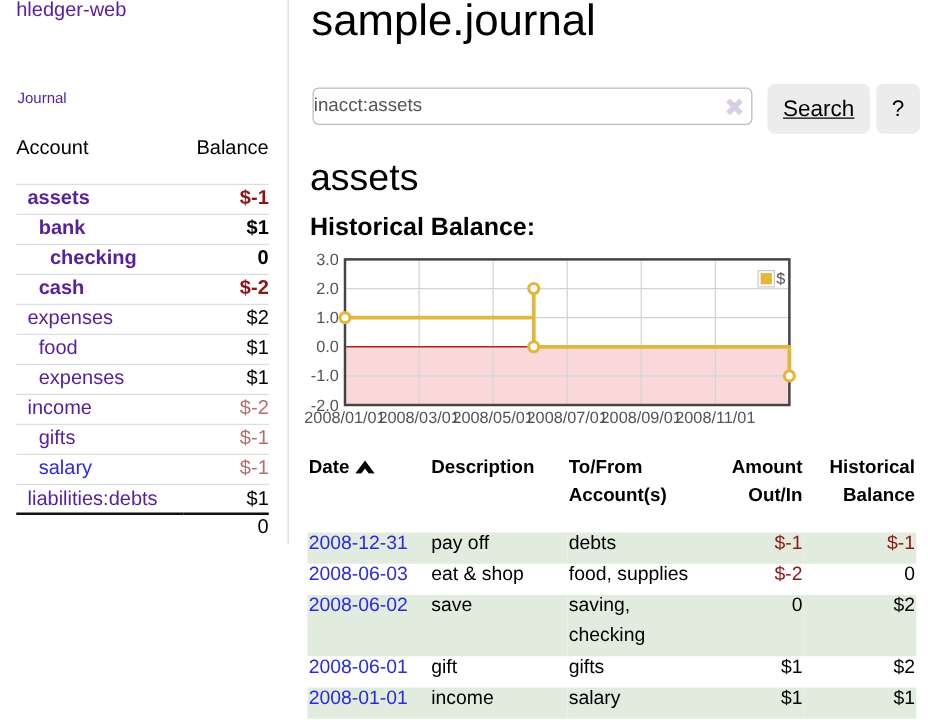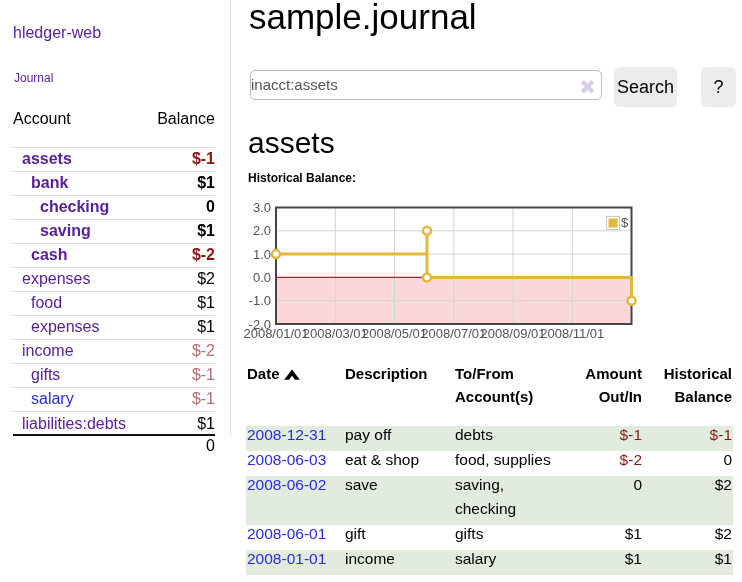--- a/index.html
+++ b/index.html
@@ -26,21 +26,21 @@
   table.reg{position:absolute;left:246px;top:362px;width:487px;border-collapse:collapse;font-size:15.5px;table-layout:fixed;}
   table.reg th{font-weight:bold;text-align:left;vertical-align:top;padding:0px 1px 18px 1px;line-height:23px;font-size:15px;}
   table.reg th.num,table.reg td.num{text-align:right;}
   table.reg td{padding:0.5px 1px;line-height:24px;vertical-align:top;}
   table.reg td .s{position:relative;top:-3.5px;}
   table.reg tr.g{background:#e1ecdf;}
 </style>
 </head>
 <body>
 
-<div style="position:absolute;left:13px;top:0px;font-size:16px;margin-top:24px;" class="purple">hledger-web</div>
+<div style="position:absolute;left:13px;top:0px;font-size:16px;" class="purple">hledger-web</div>
 <div style="position:absolute;left:14px;top:71px;font-size:12px;" class="purple">Journal</div>
 
 <table class="acct">
   <tbody>
       <tr class="hd">
         <td>Account</td>
         <td class="num">Balance</td>
       </tr>
   <tr class="bold">
         <td class="l1 purple">assets</td>
@@ -48,24 +48,20 @@
       </tr>
   <tr class="bold">
         <td class="l2 purple">bank</td>
         <td class="num">$1</td>
       </tr>
   <tr class="bold">
         <td class="l3 purple">checking</td>
         <td class="num">0</td>
       </tr>
   <tr class="bold">
-        <td class="l3 purple">saving</td>
-        <td class="num">$1</td>
-      </tr>
-  <tr class="bold">
         <td class="l2 purple">cash</td>
         <td class="num negb">$-2</td>
       </tr>
   <tr>
         <td class="l1 purple">expenses</td>
         <td class="num">$2</td>
       </tr>
   <tr>
         <td class="l2 purple">food</td>
         <td class="num">$1</td>
@@ -97,25 +93,25 @@
 </tbody>
   </table>
 
 <div style="position:absolute;left:230px;top:0;width:1px;height:435px;background:#d9d9d9;"></div>
 
 <div style="position:absolute;left:249px;top:-3.5px;font-size:35px;color:#000;">sample.journal</div>
 
 <div style="position:absolute;left:250px;top:70px;width:350px;height:28px;border:1px solid #bbb;border-radius:5px;font-size:15px;color:#555;line-height:28px;">inacct:assets
   <span style="position:absolute;right:5px;top:8px;color:#d9cfe4;font-size:20px;line-height:16px;">✖</span>
 </div>
-<div style="position:absolute;left:614px;top:67px;width:63px;height:40px;background:#ececec;border-radius:6px;font-size:18px;color:#000;text-align:center;line-height:40px;">Search</div>
+<div style="position:absolute;left:614px;top:67px;width:82px;height:40px;background:#ececec;border-radius:6px;font-size:18px;color:#000;text-align:center;line-height:40px;text-decoration:underline;">Search</div>
 <div style="position:absolute;left:701px;top:67px;width:35px;height:40px;background:#ececec;border-radius:6px;font-size:18px;color:#000;text-align:center;line-height:40px;">?</div>
 
 <div style="position:absolute;left:248px;top:126px;font-size:30px;color:#000;">assets</div>
-<div style="position:absolute;left:248px;top:171px;font-size:12px;font-weight:bold;color:#000;">Historical Balance:</div>
+<div style="position:absolute;left:248px;top:171px;font-size:20px;font-weight:bold;color:#000;">Historical Balance:</div>
 
 <svg style="position:absolute;left:240px;top:195px;" width="420" height="150" viewBox="0 0 420 150">
   <rect x="37" y="13.5" width="353.5" height="114.5" fill="#ffffff"></rect>
   <rect x="37" y="82.4" width="353.5" height="45.6" fill="#fad8da"></rect>
   <g stroke="#d4d4d4" stroke-width="1">
     <line x1="37" y1="35.8" x2="390.5" y2="35.8"></line>
     <line x1="37" y1="59.1" x2="390.5" y2="59.1"></line>
     <line x1="37" y1="105.7" x2="390.5" y2="105.7"></line>
     <line x1="95.3" y1="13.5" x2="95.3" y2="128"></line>
     <line x1="154.5" y1="13.5" x2="154.5" y2="128"></line>

